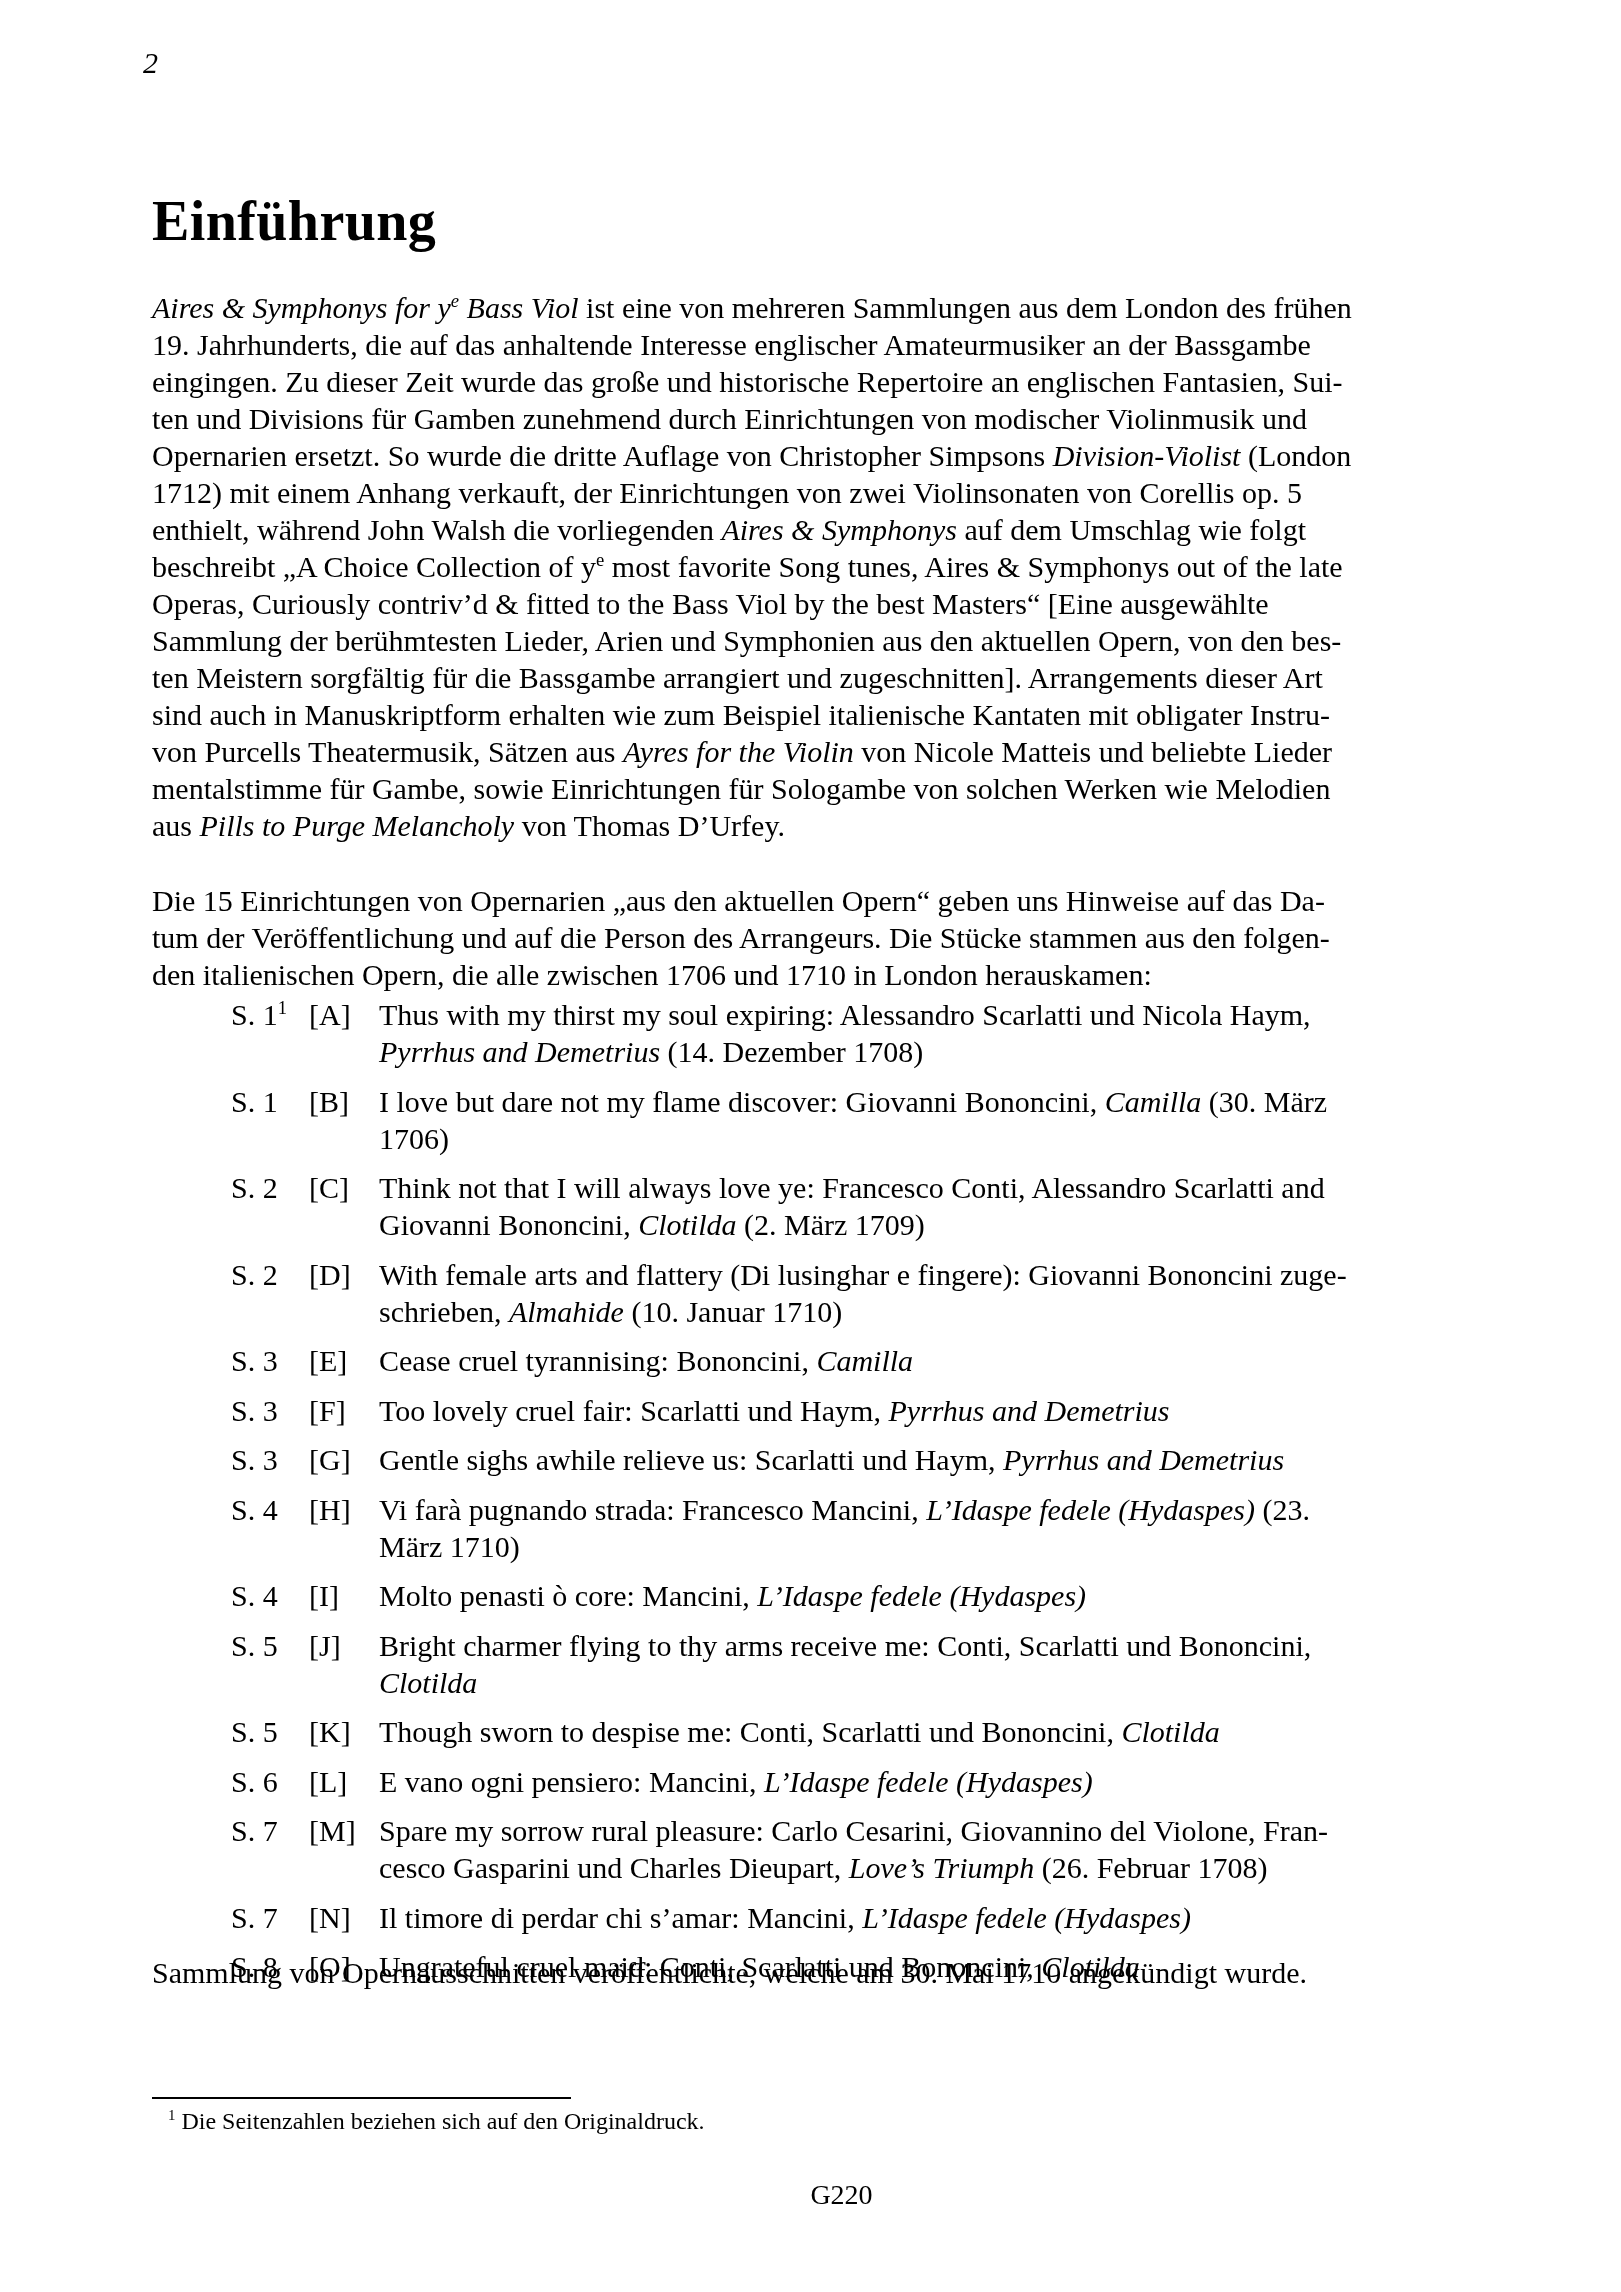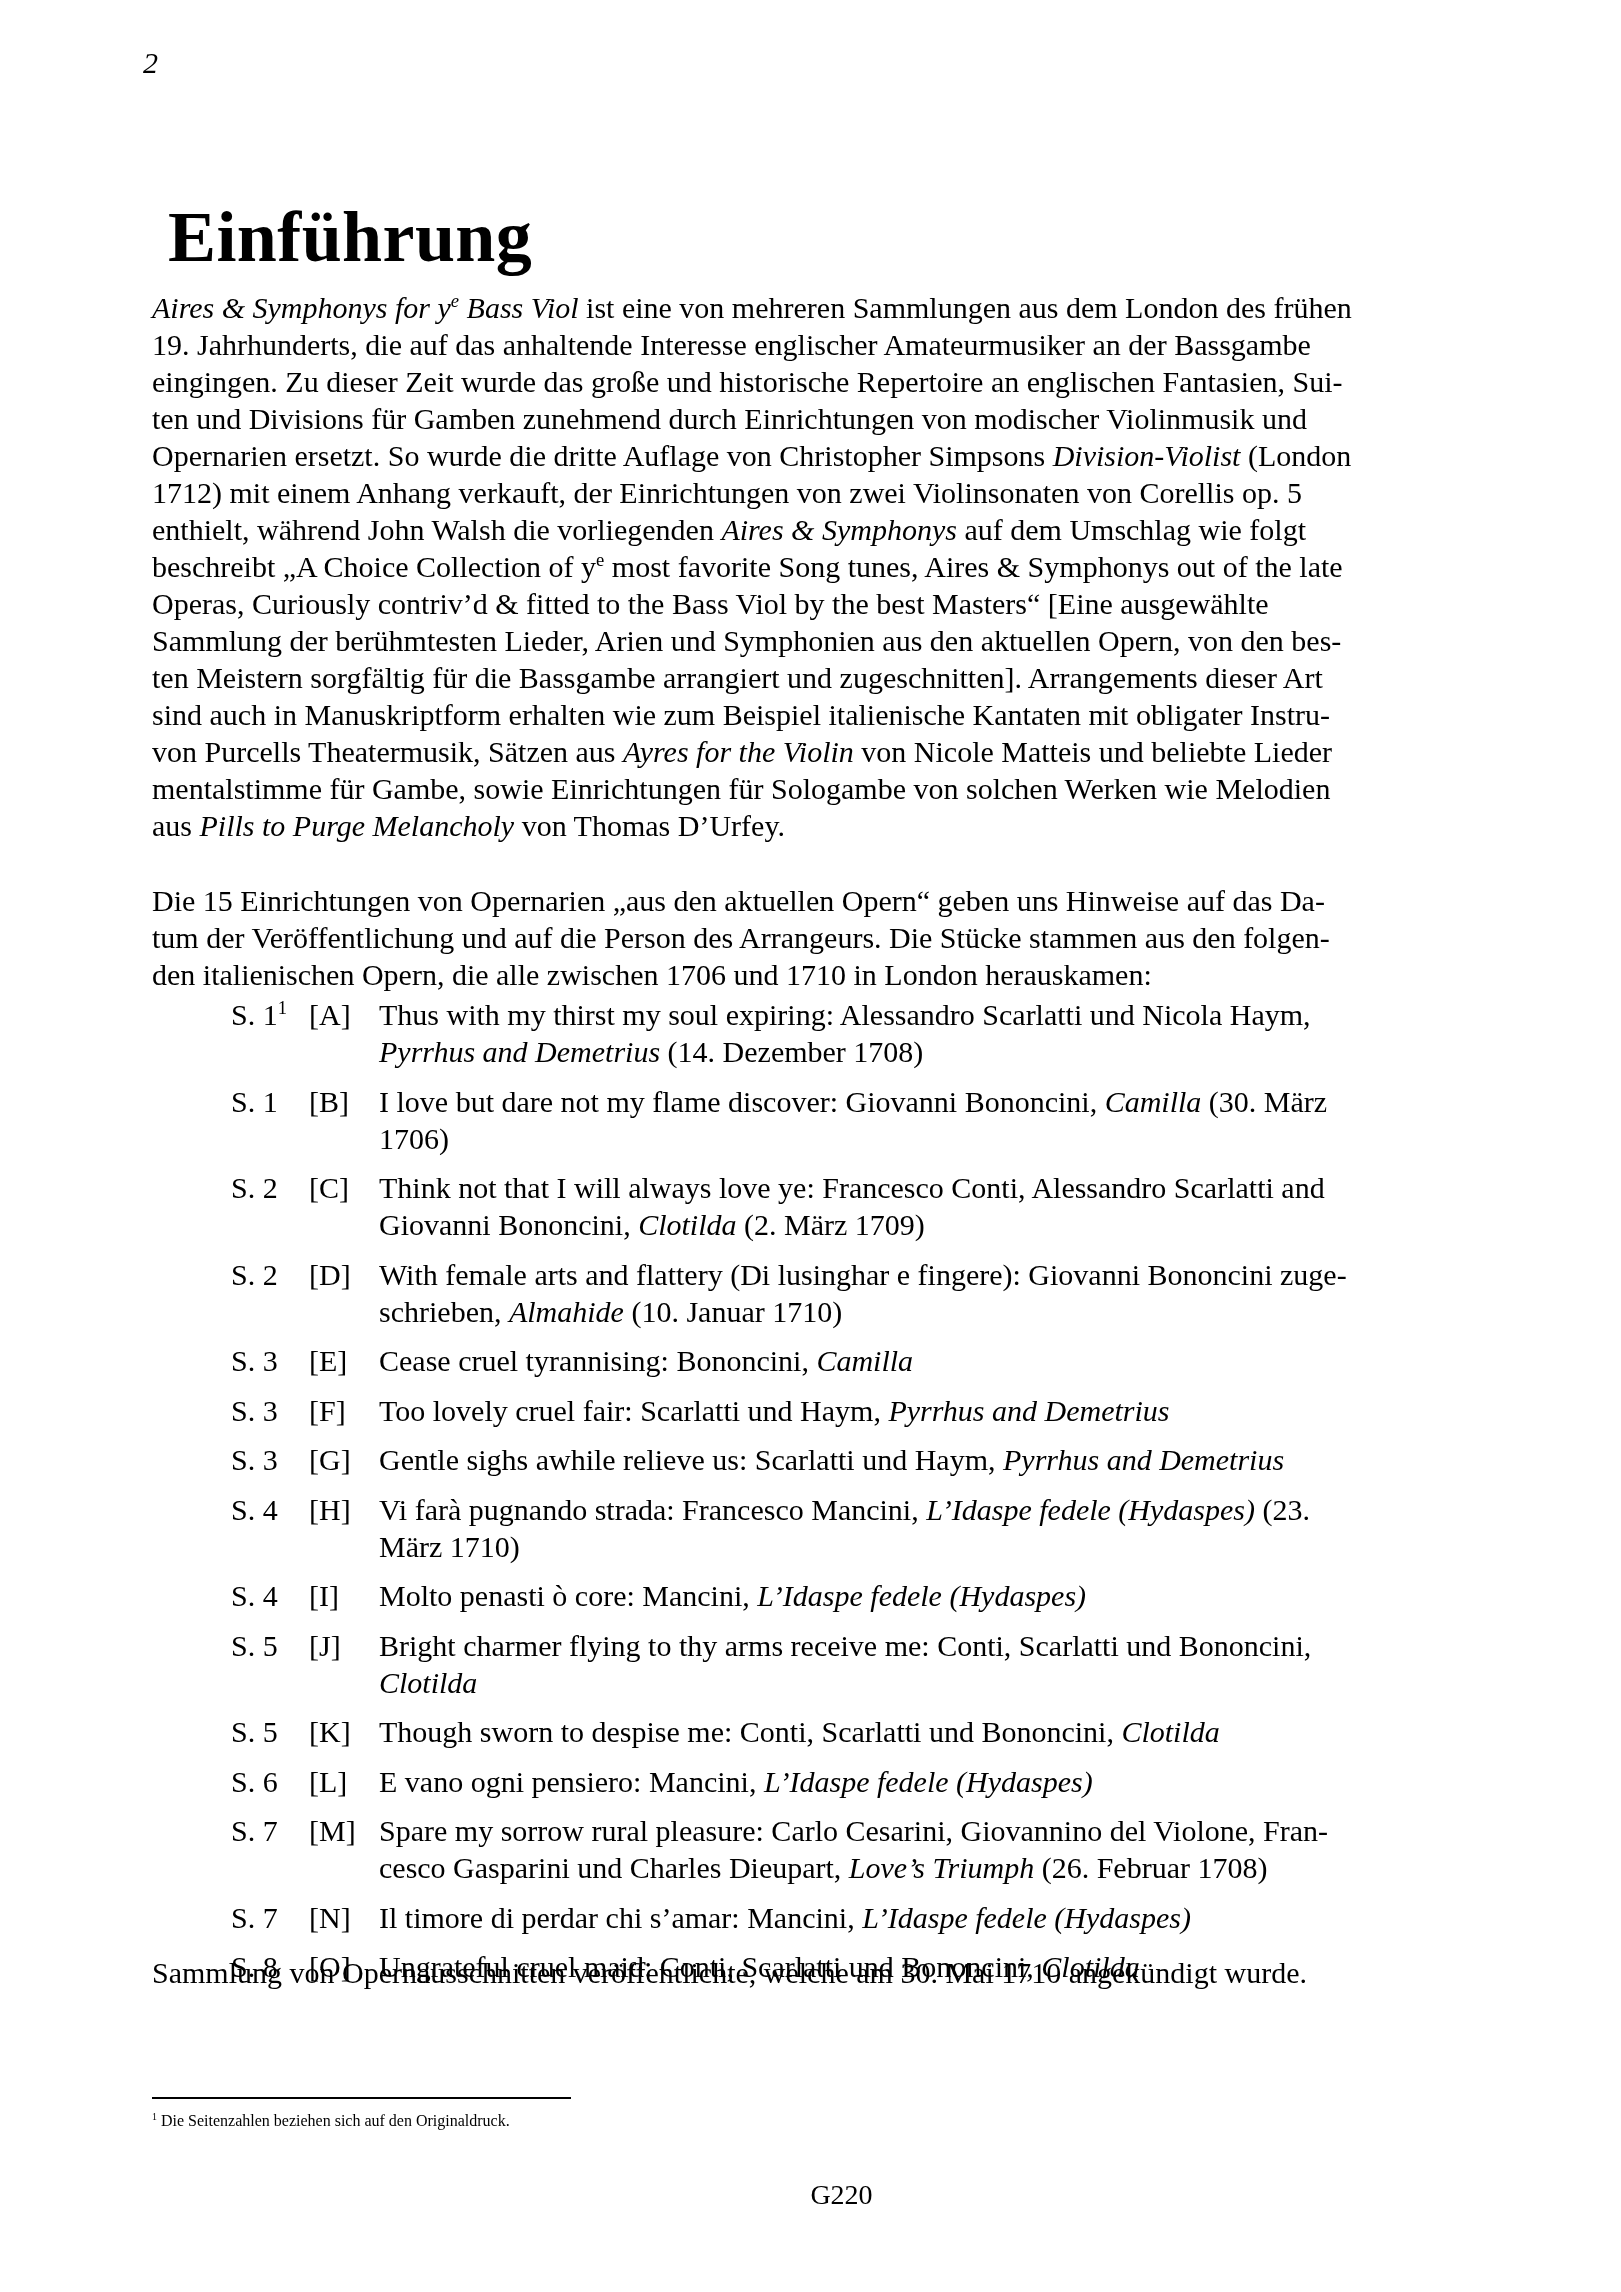--- a/index.html
+++ b/index.html
@@ -6,30 +6,30 @@
   body{width:1621px;height:2293px;background:#ffffff;}
   .page{
     position:relative;width:1621px;height:2293px;background:#ffffff;color:#000000;
     font-family:"Liberation Serif","DejaVu Serif",serif;
     font-size:30px;line-height:37px;overflow:hidden;
   }
   .tl{white-space:pre;}
   .it{font-style:italic;}
   .sup{font-size:0.62em;vertical-align:super;line-height:0;}
   .pagenum{position:absolute;left:143px;top:45px;font-style:italic;font-size:30px;line-height:36px;}
-  .heading{position:absolute;left:152px;top:193px;margin:16px;font-size:72px;line-height:56px;font-weight:bold;letter-spacing:0.4px;}
+  .heading{position:absolute;left:152px;top:193px;margin:0;font-size:56px;line-height:56px;font-weight:bold;letter-spacing:0.4px;}
   .para{position:absolute;left:152px;width:1379px;}
   .p1{top:289px;}
   .p2{top:882px;}
   .p3{top:1954px;}
   .opera-list{position:absolute;left:152px;top:996px;width:1379px;}
   .item{display:grid;grid-template-columns:78px 70px 1fr;padding-left:79px;margin-bottom:12.5px;}
   .li-page,.li-letter{white-space:pre;}
   .fnrule{position:absolute;left:152px;top:2097px;width:419px;height:1.8px;background:#000000;}
-  .footnote{position:absolute;left:152px;top:2106px;font-size:16px;line-height:30px;}
+  .footnote{position:absolute;left:168px;top:2106px;font-size:24px;line-height:30px;}
   .footer{position:absolute;left:0;top:2178px;width:1621px;text-align:center;font-size:28px;line-height:34px;margin-left:31px;}
 </style>
 </head>
 <body>
 
 <div class="page">
 
   <div class="pagenum">2</div>
 
   <h1 class="heading">Einführung</h1>

